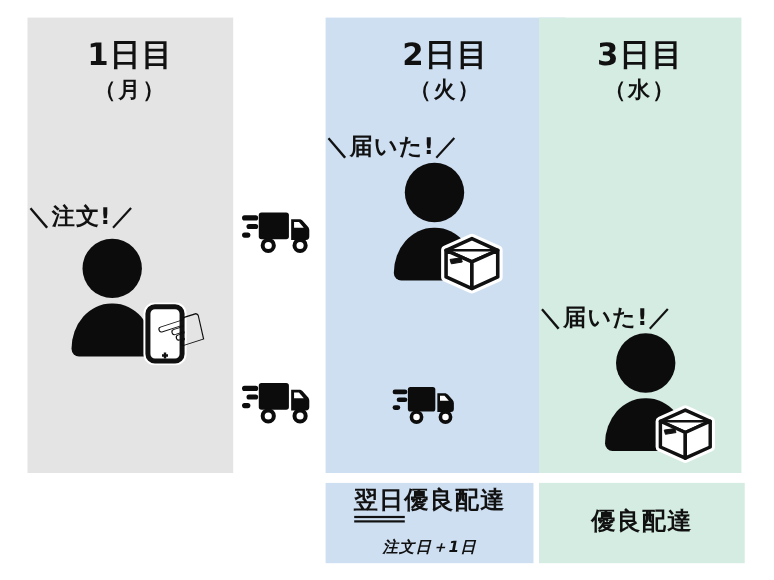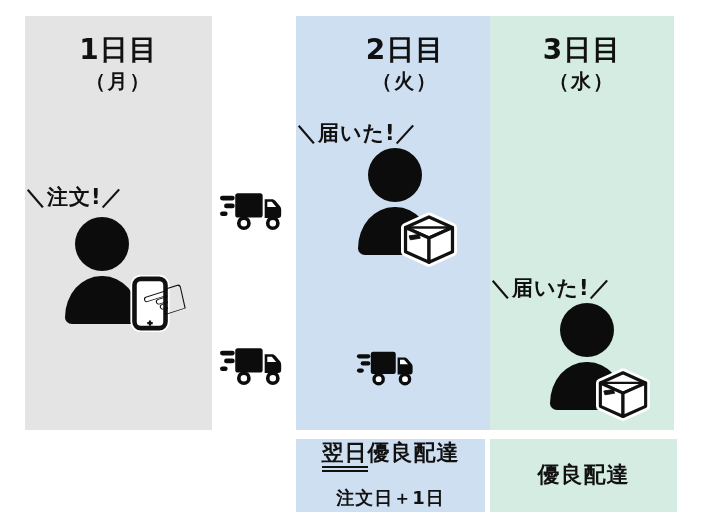--- a/index.html
+++ b/index.html
@@ -50,21 +50,21 @@
   .leg-truck.second { left:219px; top:343px; }
   .panel-truck { position:absolute; left:60px; top:331px; width:61px; height:43px; }
 
   
   .footer-box { position:absolute; top:439px; height:73px; display:flex; flex-direction:column;
                 align-items:center; justify-content:center; gap:20px; text-align:center; }
   .footer-box.next-day { left:296px; width:189px; background:#cfdff2; }
   .footer-box.two-day  { left:490px; width:187px; background:#d4ece2; }
   .footer-title   { font-size:22px; line-height:1.1; letter-spacing:1px; }
   .footer-title .em { border-bottom:6px double #111; padding-bottom:1px; }
-  .footer-formula { font-size:18px; letter-spacing:1px; }
+  .footer-formula { font-size:14px; letter-spacing:1px;font-style:italic; }
 
   .symbol-defs { position:absolute; width:0; height:0; overflow:hidden; }
 </style>
 </head>
 <body>
 
 <svg class="symbol-defs" aria-hidden="true">
   <symbol id="truck-symbol" viewBox="0 0 66 46">
     <g fill="#0c0c0c">
       <rect x="16" y="5" width="27" height="24" rx="2.5"></rect>

